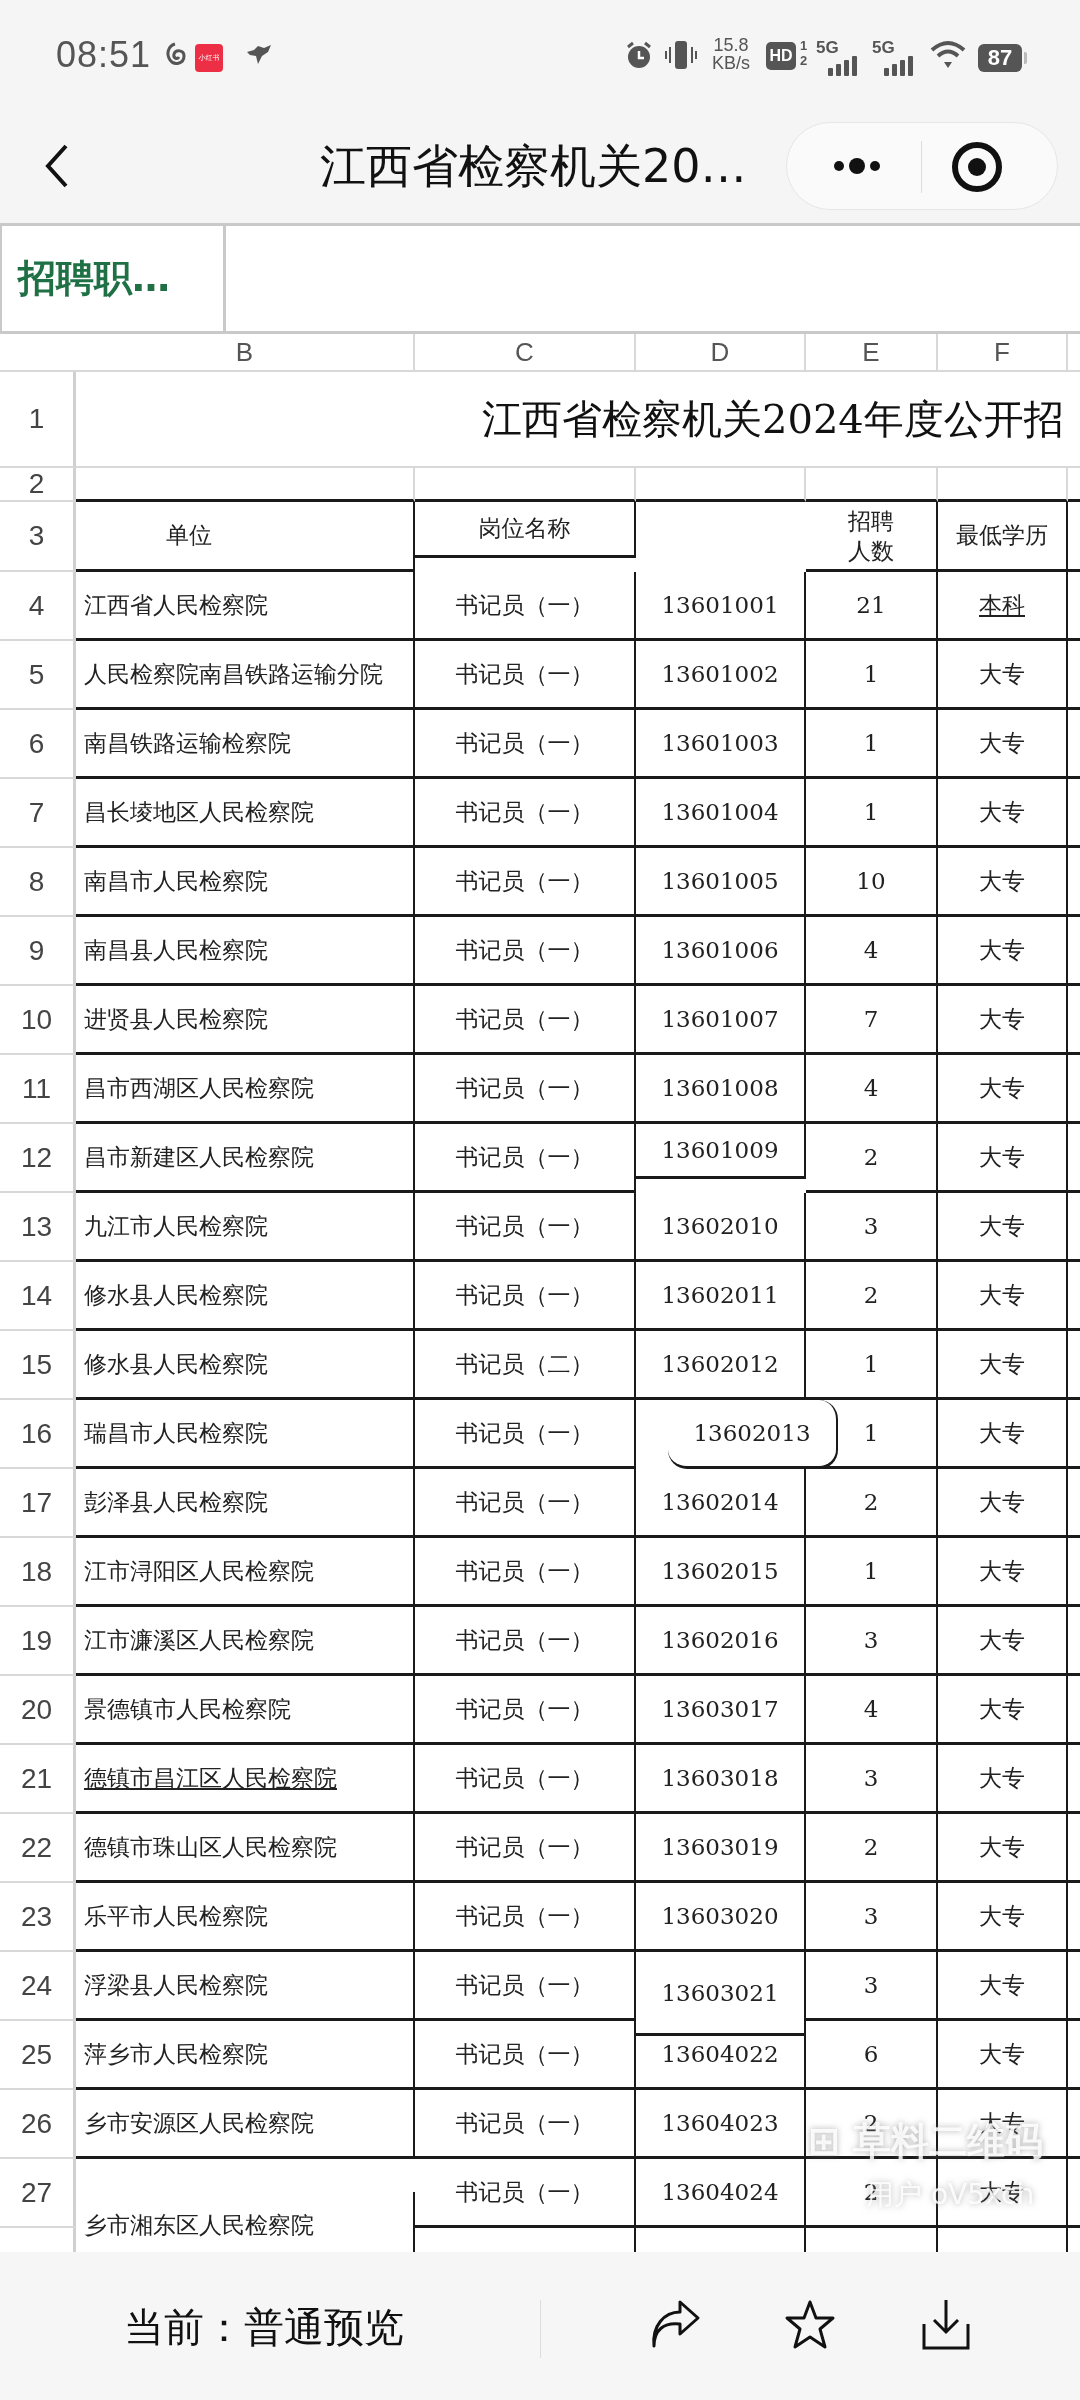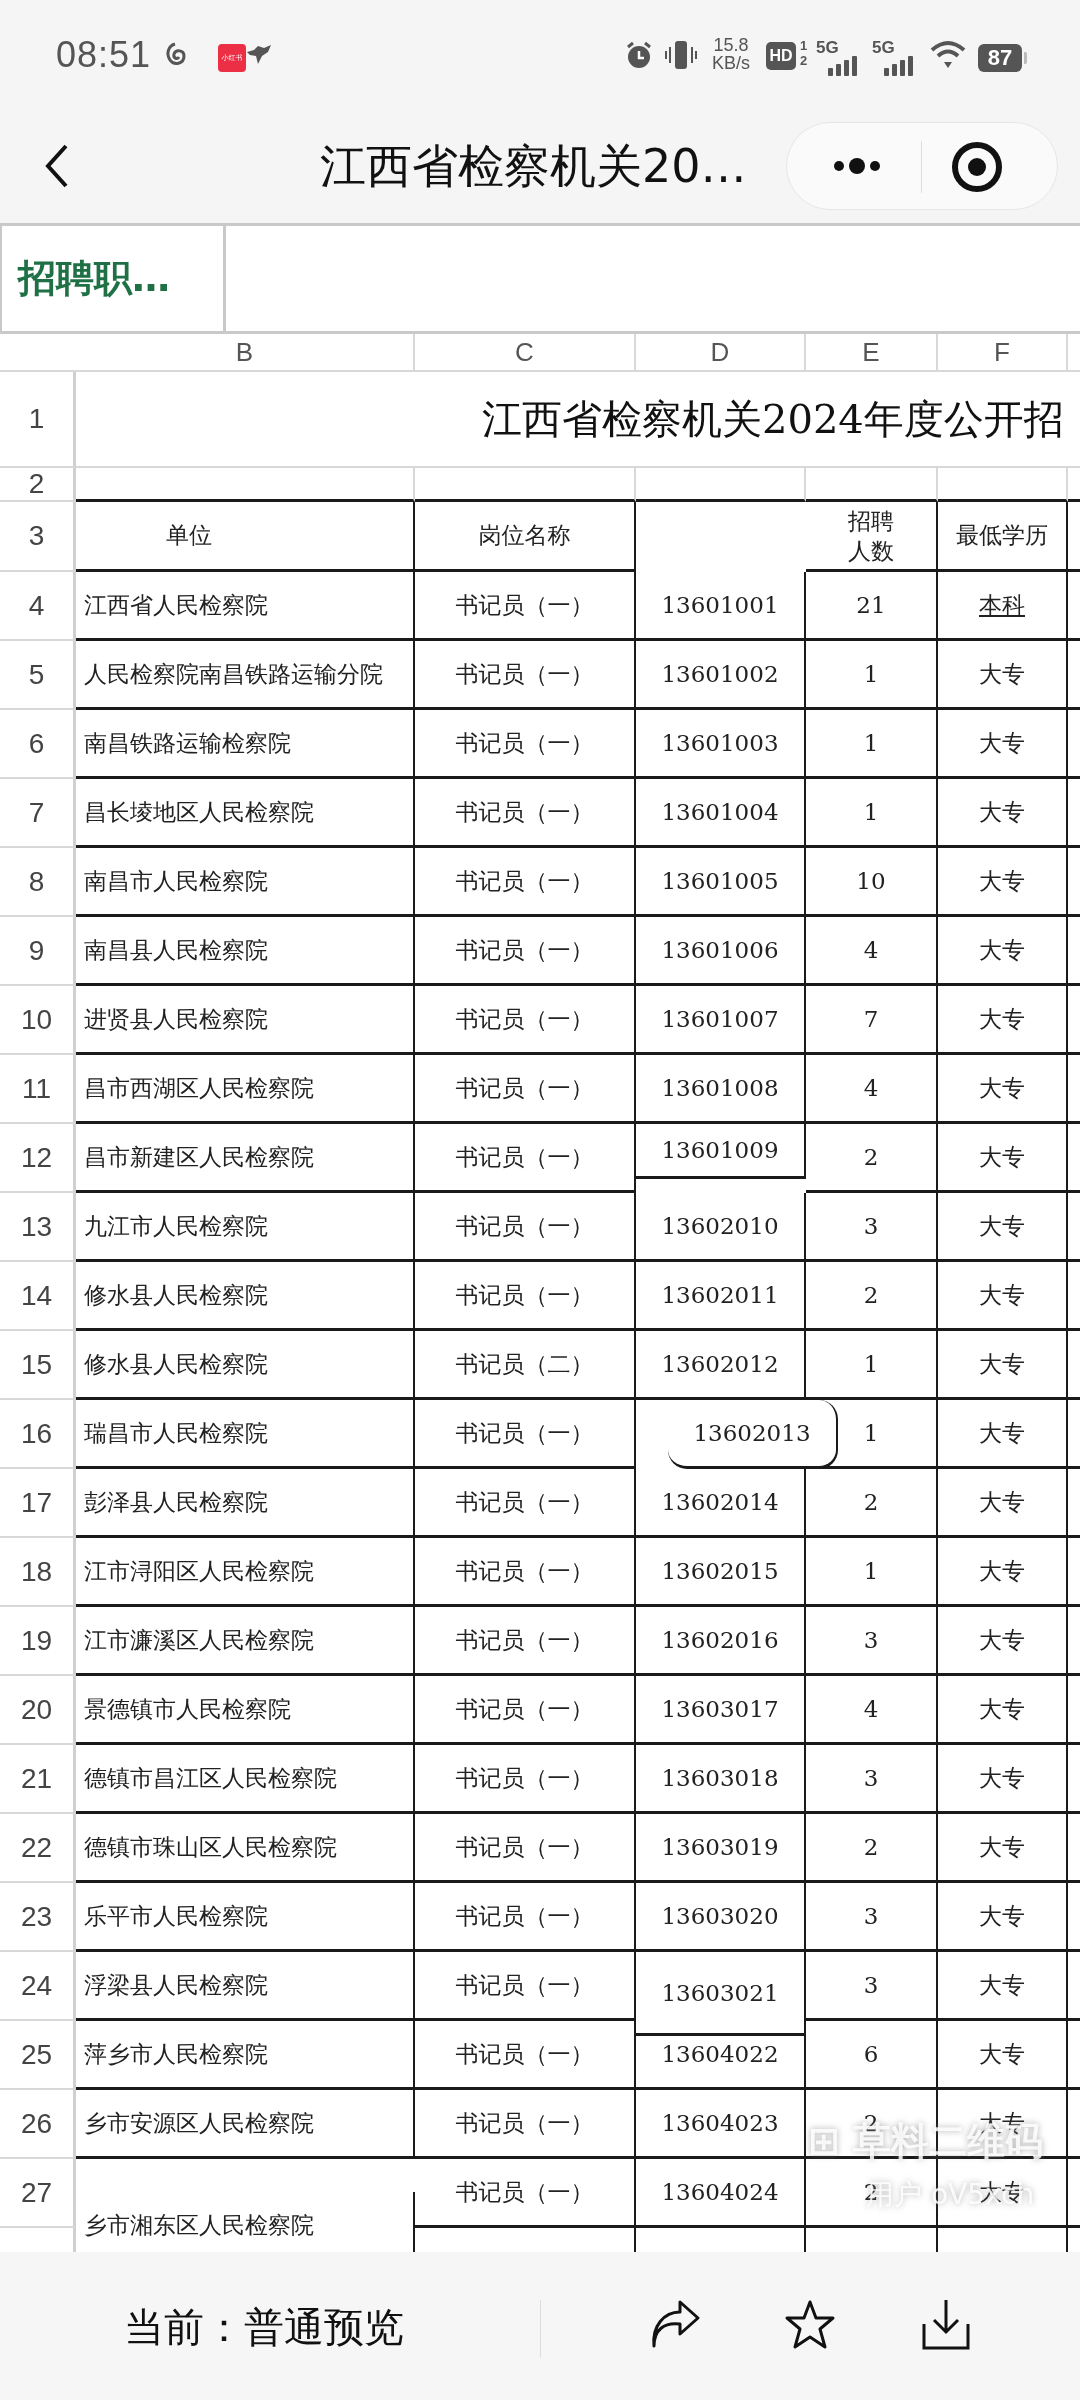--- a/index.html
+++ b/index.html
@@ -1,20 +1,20 @@
 <!DOCTYPE html>
 <html><head>
 <meta charset="utf-8">
 <style>
   html, body { margin:0; padding:0; }
   body { width:1080px; height:2400px; overflow:hidden; background:#f5f5f5; position:relative; font-family:"DejaVu Sans", sans-serif; }
   .statusbar { position:absolute; left:0; top:0; width:1080px; height:112px; background:#f5f5f5; color:#555; }
   .sb-time { position:absolute; left:56px; top:34px; font-size:36px; color:#555; letter-spacing:1px; font-family:"Liberation Sans", sans-serif; }
   .sb-icon { position:absolute; top:40px; height:30px; display:flex; align-items:center; justify-content:center; color:#555; font-size:24px; font-family:"Liberation Sans", sans-serif; }
-  .sb-red { position:absolute; left:218px; top:44px; width:28px; height:28px; background:#ec2f45; border-radius:4px; color:#fff; font-size:7px; display:flex; align-items:center; justify-content:center; }
+  .sb-red { position:absolute; left:195px; top:44px; width:28px; height:28px; background:#ec2f45; border-radius:4px; color:#fff; font-size:7px; display:flex; align-items:center; justify-content:center; }
   .sb-speed { position:absolute; left:712px; top:36px; font-size:18px; line-height:18px; text-align:center; color:#555; font-family:"Liberation Sans", sans-serif; }
   .sb-net { position:absolute; top:38px; font-size:17px; color:#555; font-family:"Liberation Sans", sans-serif; font-weight:bold; }
   .bars { position:absolute; top:56px; display:flex; align-items:flex-end; gap:3px; }
   .bars span { display:block; width:5px; background:#555; border-radius:1px; }
   .battery { position:absolute; left:978px; top:44px; width:44px; height:28px; background:#555; border-radius:6px; color:#fff; font-size:22px; font-weight:bold; display:flex; align-items:center; justify-content:center; font-family:"Liberation Sans", sans-serif; }
   .battery:after { content:""; position:absolute; right:-5px; top:8px; width:3px; height:12px; background:#bbb; border-radius:0 2px 2px 0; }
 
   .navbar { position:absolute; left:0; top:112px; width:1080px; height:110px; background:#f5f5f5; }
   .back { position:absolute; left:36px; top:24px; width:40px; height:60px; }
   .nav-title { position:absolute; left:320px; top:24px; font-size:46px; color:#111; white-space:nowrap; font-family:"DejaVu Sans", sans-serif; }
@@ -149,21 +149,21 @@
   <div class="rowhdr" style="top:134px;height:34px;">2</div>
   <div class="cell light" style="left:76px;top:134px;width:339px;height:34px;border-bottom:3px solid #1a1a1a;"></div>
   <div class="cell light" style="left:415px;top:134px;width:221px;height:34px;border-bottom:3px solid #1a1a1a;"></div>
   <div class="cell light" style="left:636px;top:134px;width:170px;height:34px;border-bottom:3px solid #1a1a1a;"></div>
   <div class="cell light" style="left:806px;top:134px;width:132px;height:34px;border-bottom:3px solid #1a1a1a;"></div>
   <div class="cell light" style="left:938px;top:134px;width:130px;height:34px;border-bottom:3px solid #1a1a1a;"></div>
   <div class="cell light" style="left:1068px;top:134px;width:20px;height:34px;border-bottom:3px solid #1a1a1a;"></div>
 
   <div class="rowhdr" style="top:168px;height:70px;">3</div>
   <div class="cell dark" style="left:76px;top:168px;width:339px;height:70px;justify-content:flex-start;padding-left:90px;">单位</div>
-  <div class="cell dark" style="left:415px;top:168px;width:221px;height:70px;">岗位名称</div>
+  <div class="cell dark" style="left:415px;top:168px;width:221px;height:56px;">岗位名称</div>
   <div class="cell dark" style="left:806px;top:168px;width:132px;height:70px;flex-direction:column;line-height:30px;">
     <span>招聘</span>
     <span>人数</span>
   </div>
   <div class="cell dark" style="left:938px;top:168px;width:130px;height:70px;">最低学历</div>
   <div class="cell dark g-col" style="left:1068px;top:168px;width:20px;height:70px;"></div>
 
   <div id="data-rows">
       <div>
         <div class="rowhdr" style="top: 238px; height: 69px;">4</div>
@@ -313,21 +313,21 @@
         <div class="rowhdr" style="top: 1342px; height: 69px;">20</div>
         <div class="cell dark left-align" style="left: 76px; top: 1342px; width: 339px; height: 69px;">景德镇市人民检察院</div>
         <div class="cell dark " style="left: 415px; top: 1342px; width: 221px; height: 69px;">书记员（一）</div>
         <div class="cell dark " style="left: 636px; top: 1342px; width: 170px; height: 69px;">13603017</div>
         <div class="cell dark " style="left: 806px; top: 1342px; width: 132px; height: 69px;">4</div>
         <div class="cell dark " style="left: 938px; top: 1342px; width: 130px; height: 69px;">大专</div>
         <div class="cell dark g-col" style="left: 1068px; top: 1342px; width: 20px; height: 69px;"></div>
       </div>
       <div>
         <div class="rowhdr" style="top: 1411px; height: 69px;">21</div>
-        <div class="cell dark left-align" style="left: 76px; top: 1411px; width: 339px; height: 69px;">德镇市昌江区人民检察院</div>
+        <div class="cell dark left-align" style="left: 76px; top: 1411px; width: 339px; height: 69px; text-decoration: underline;">德镇市昌江区人民检察院</div>
         <div class="cell dark " style="left: 415px; top: 1411px; width: 221px; height: 69px;">书记员（一）</div>
         <div class="cell dark " style="left: 636px; top: 1411px; width: 170px; height: 69px;">13603018</div>
         <div class="cell dark " style="left: 806px; top: 1411px; width: 132px; height: 69px;">3</div>
         <div class="cell dark " style="left: 938px; top: 1411px; width: 130px; height: 69px;">大专</div>
         <div class="cell dark g-col" style="left: 1068px; top: 1411px; width: 20px; height: 69px;"></div>
       </div>
       <div>
         <div class="rowhdr" style="top: 1480px; height: 69px;">22</div>
         <div class="cell dark left-align" style="left: 76px; top: 1480px; width: 339px; height: 69px;">德镇市珠山区人民检察院</div>
         <div class="cell dark " style="left: 415px; top: 1480px; width: 221px; height: 69px;">书记员（一）</div>

